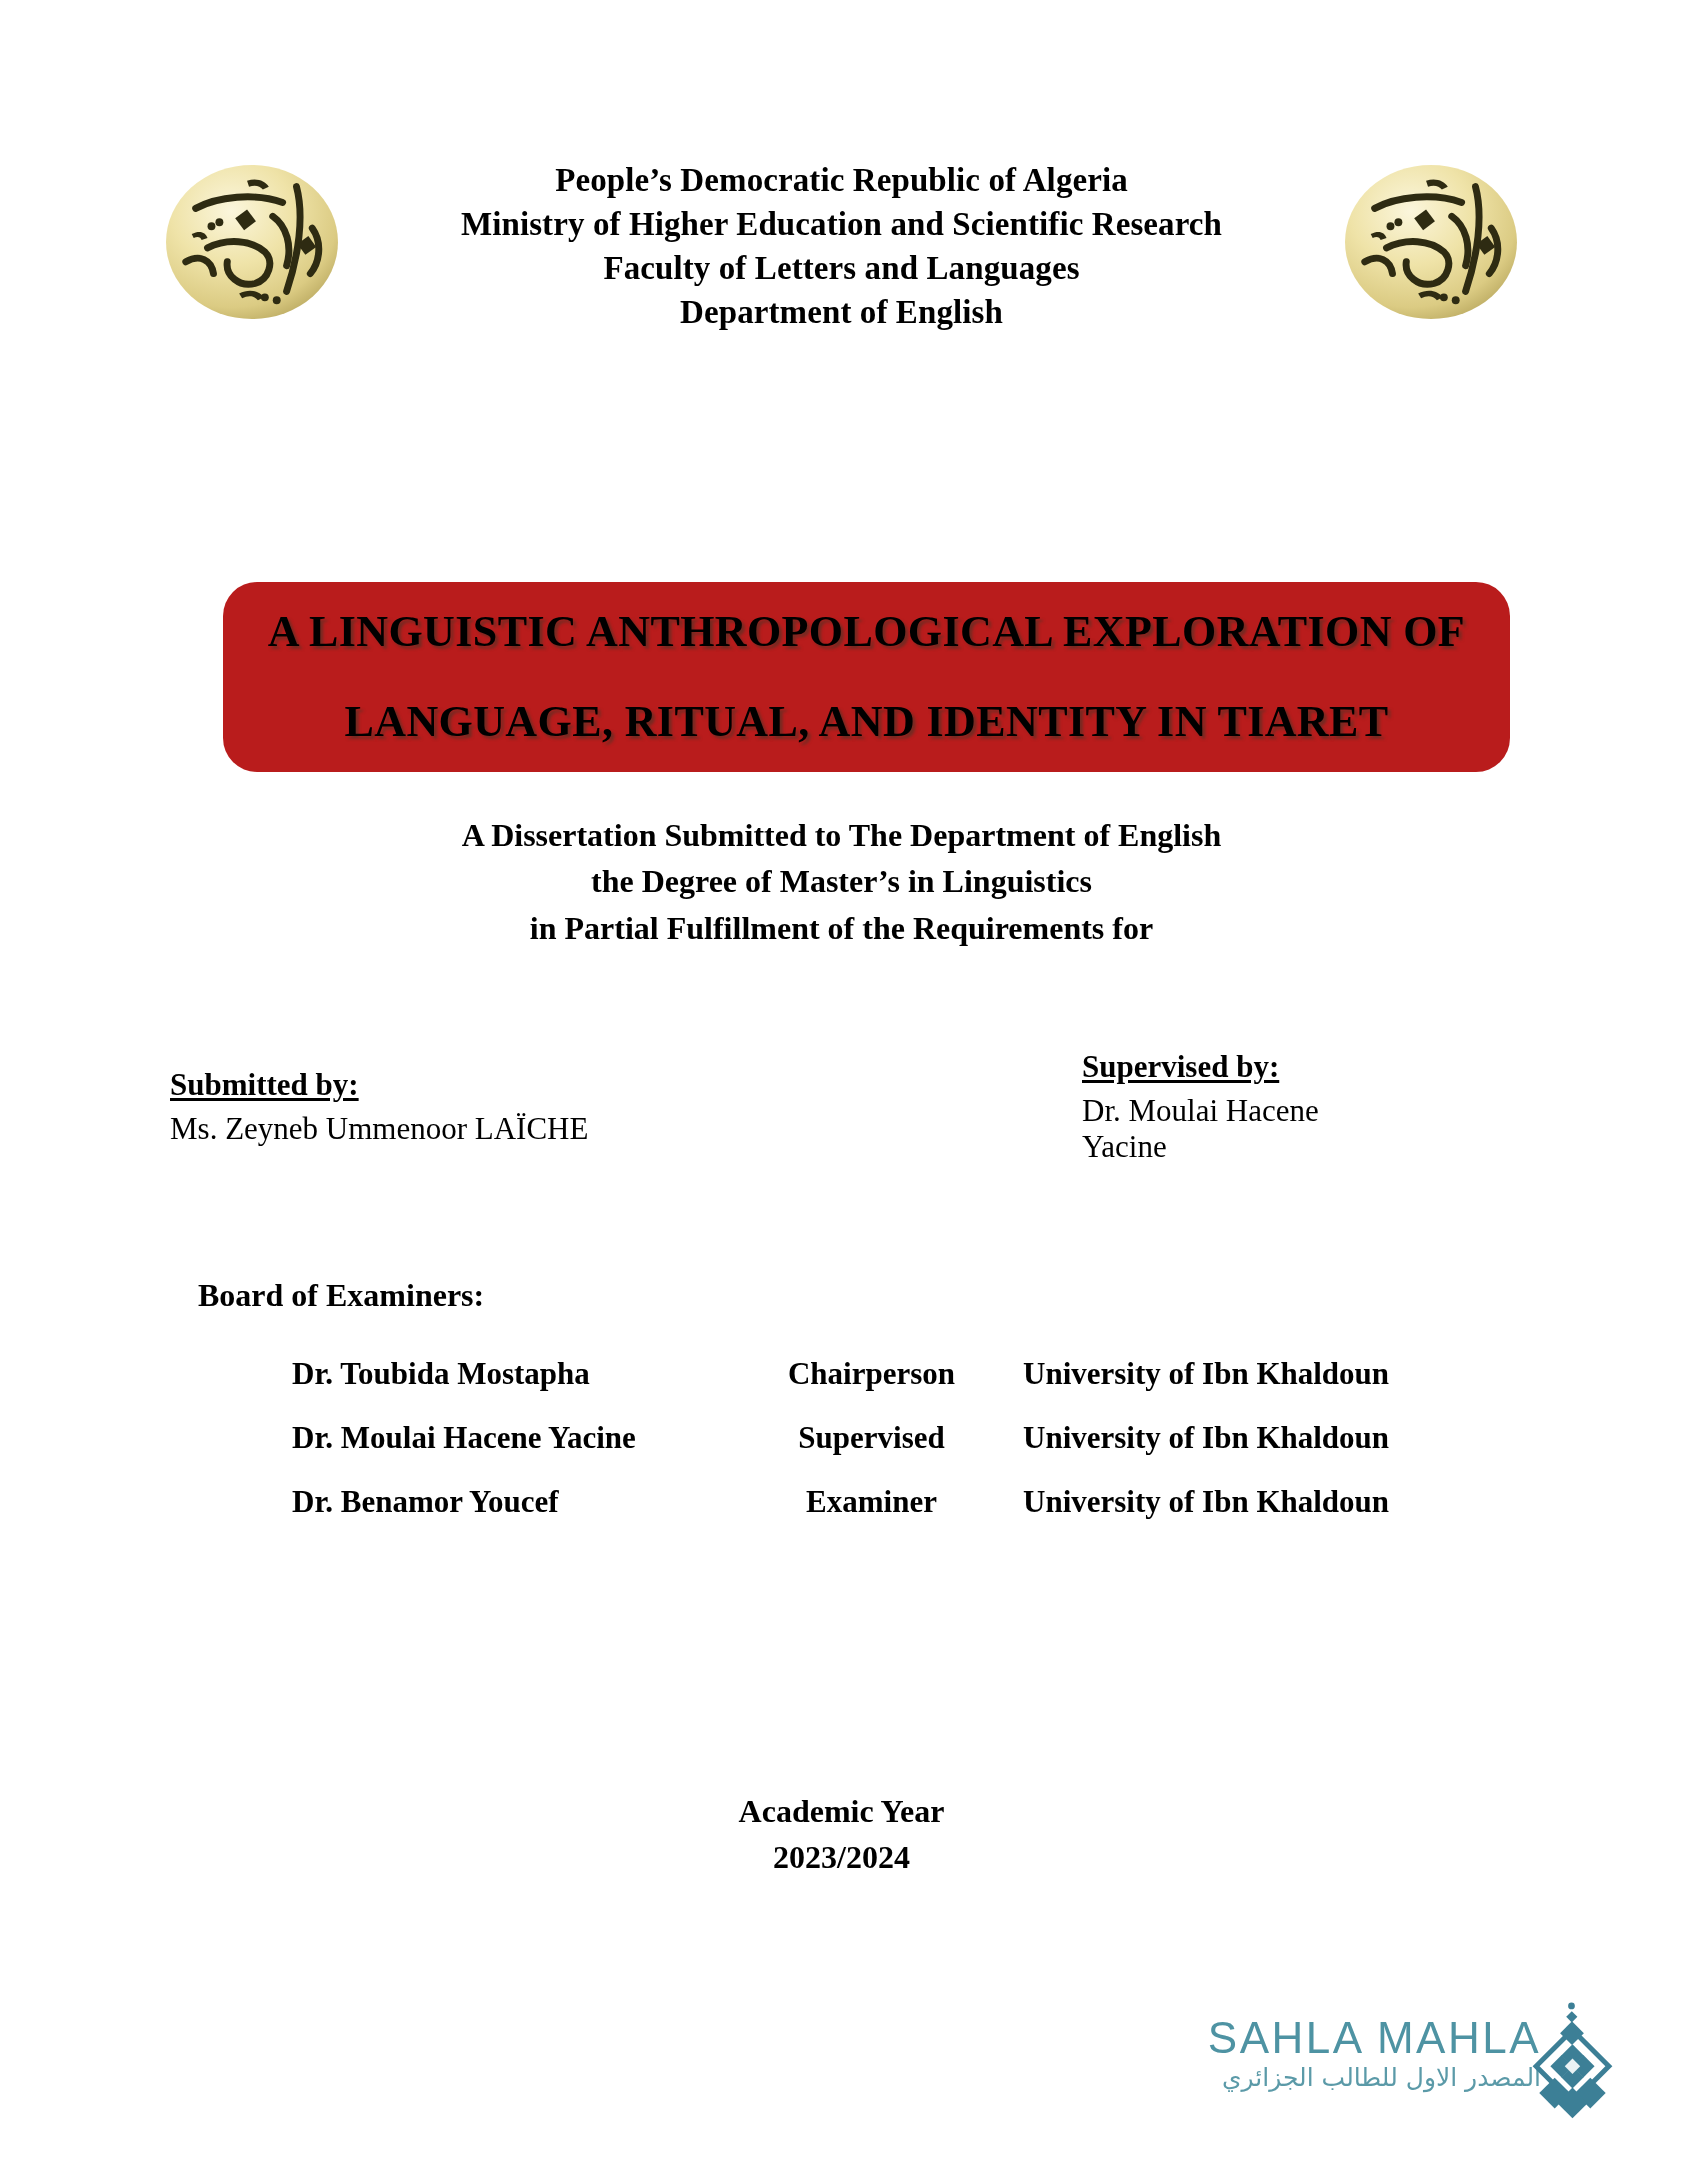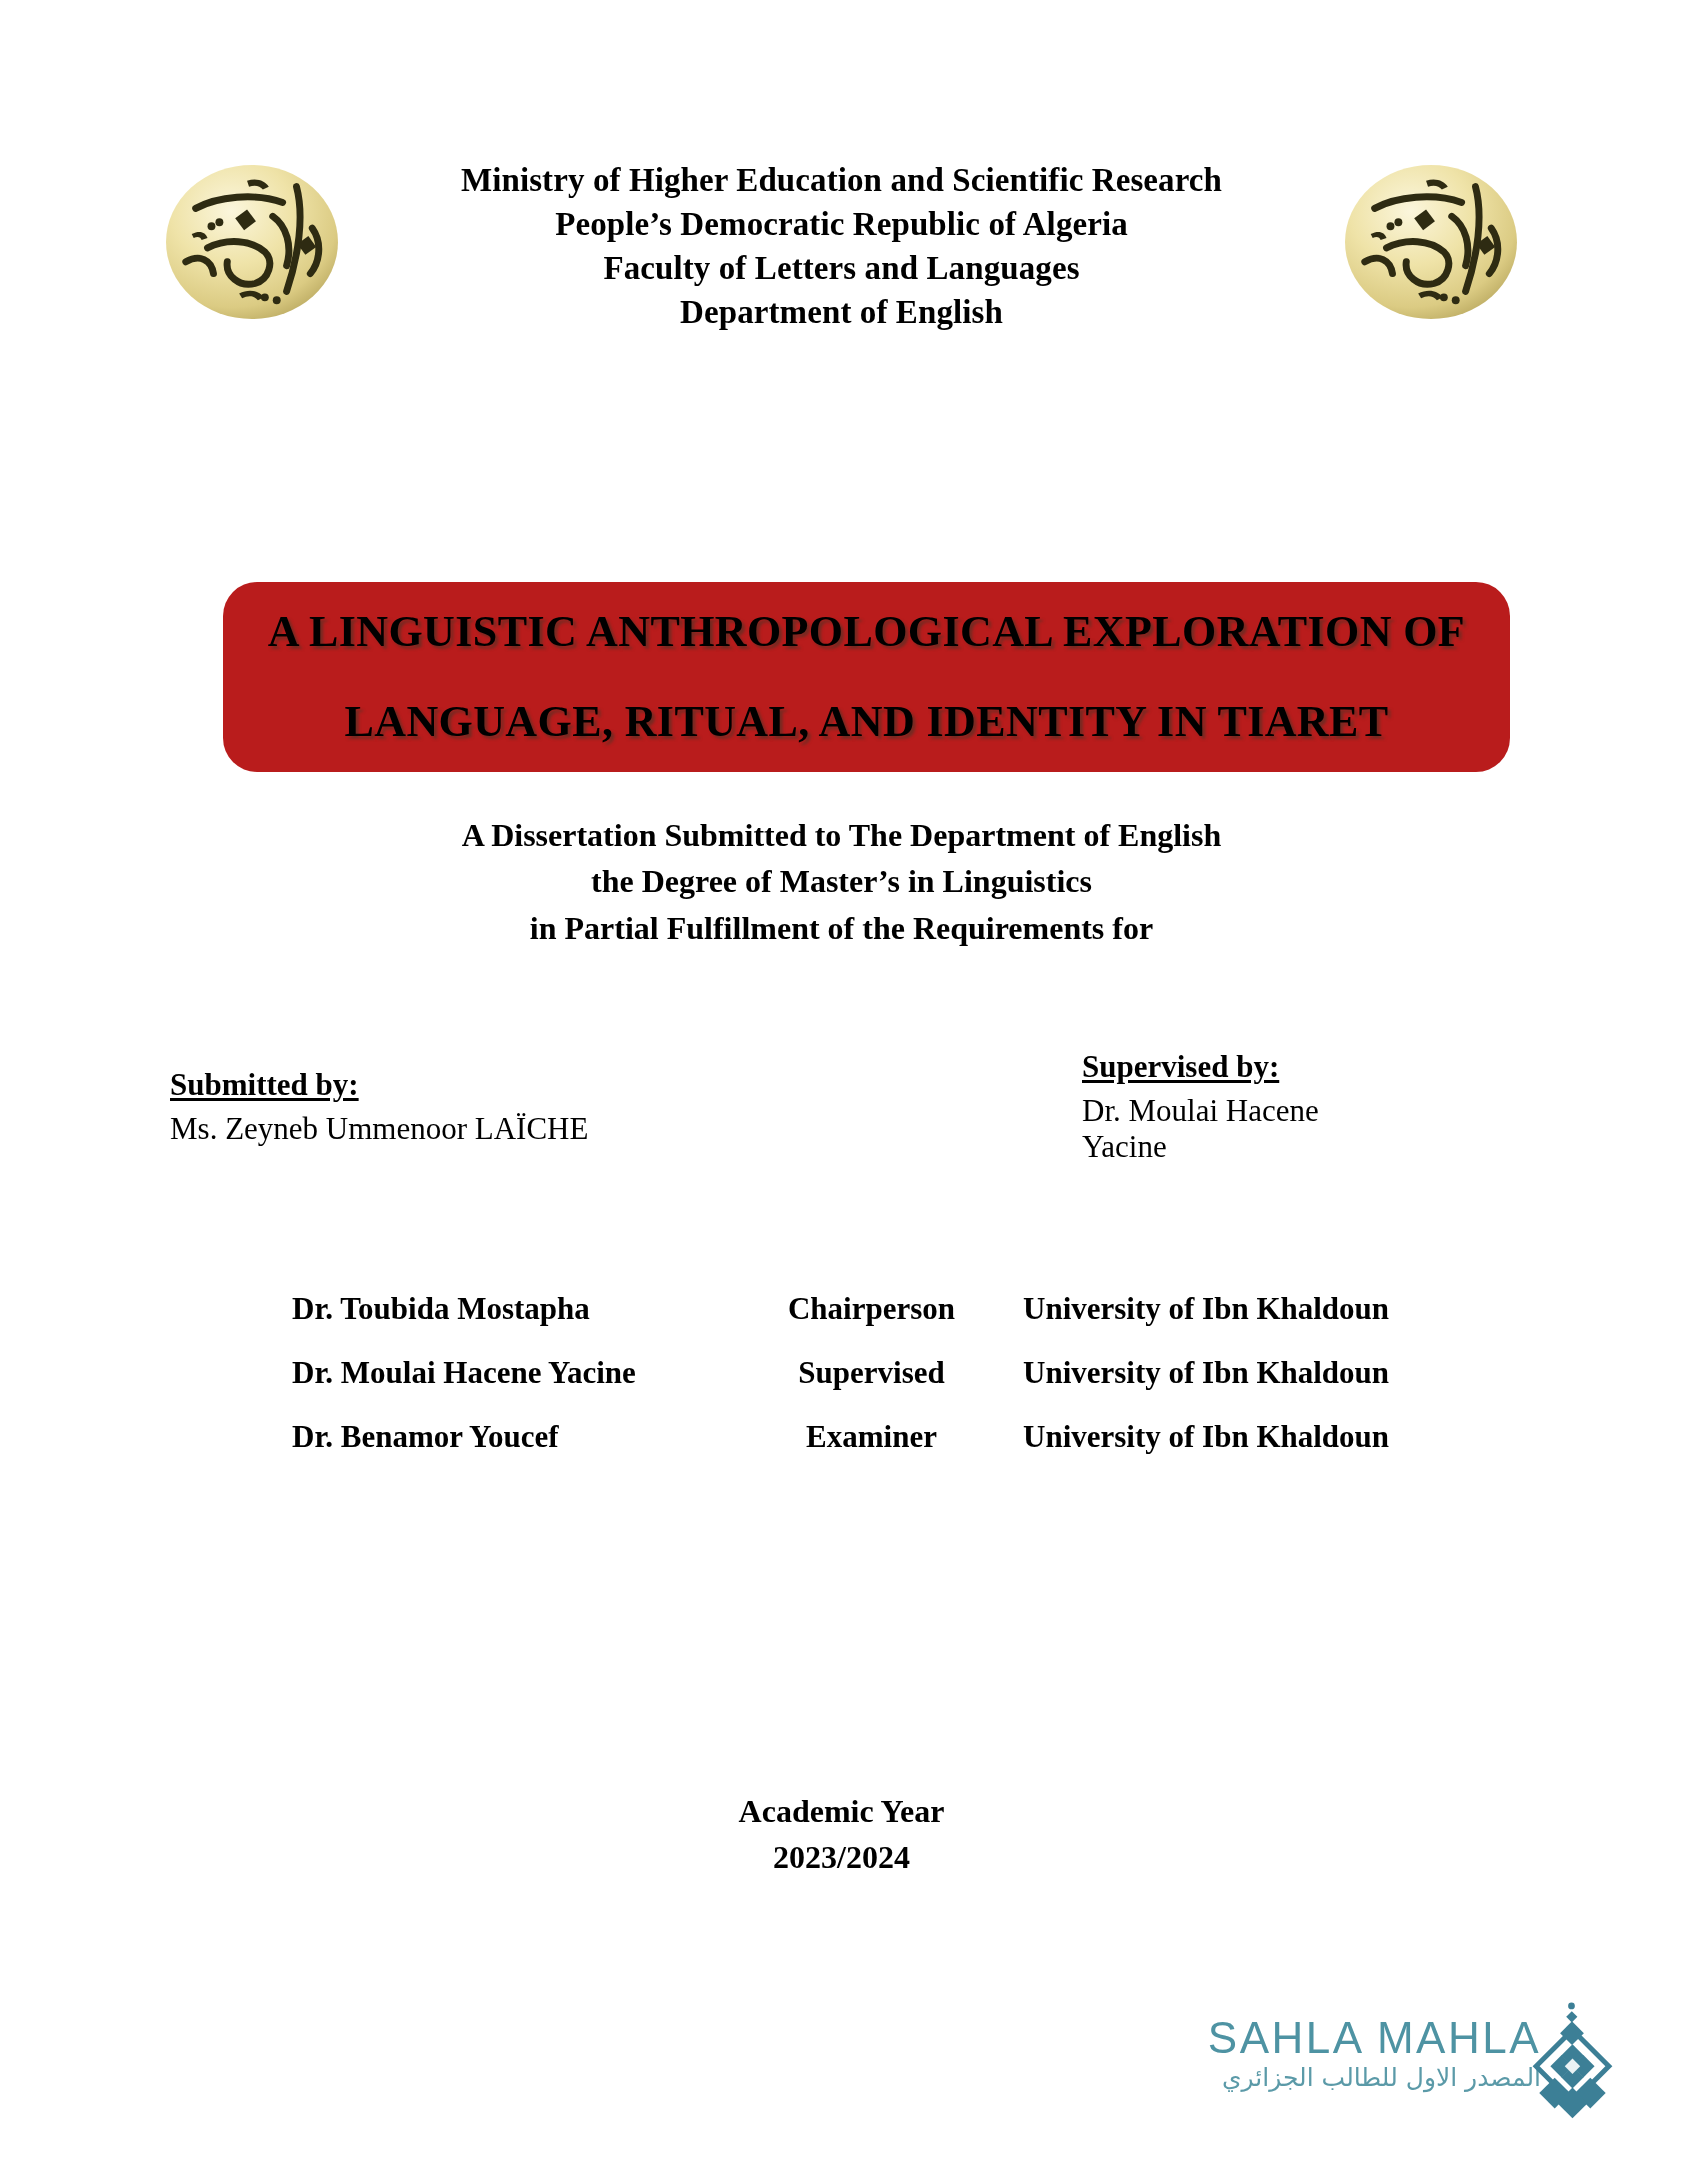--- a/index.html
+++ b/index.html
@@ -247,22 +247,22 @@
           <circle cx="118" cy="142" r="4"></circle>
           <circle cx="130" cy="145" r="4"></circle>
           <path d="M44 78 c8 -4 14 -2 16 4 l-6 2 c-1 -3 -4 -4 -8 -2 z"></path>
           <path d="M92 138 c10 -5 20 -3 25 4 l-6 3 c-4 -5 -10 -5 -16 -2 z"></path>
           <path d="M100 24 c10 -3 18 0 22 6 l-6 3 c-3 -4 -8 -5 -14 -3 z"></path>
         </g>
       </svg>
     </div>
 
     <div class="header-text">
+      <div>People’s Democratic Republic of Algeria</div>
       <div>Ministry of Higher Education and Scientific Research</div>
-      <div>People’s Democratic Republic of Algeria</div>
       <div>Faculty of Letters and Languages</div>
       <div>Department of English</div>
     </div>
 
     <div class="seal seal-right">
       <svg viewBox="0 0 210 170" xmlns="http://www.w3.org/2000/svg">
         <defs>
           <radialGradient id="sealGradR" cx="38%" cy="30%" r="78%">
             <stop offset="0%" stop-color="#FBF6DC"></stop>
             <stop offset="45%" stop-color="#EFE3A8"></stop>
@@ -311,20 +311,21 @@
       <span class="people-label">Submitted by:</span>
       <span class="people-name">Ms. Zeyneb Ummenoor LAÏCHE</span>
     </div>
     <div class="supervised">
       <span class="people-label">Supervised by:</span>
       <span class="people-name">Dr. Moulai Hacene Yacine</span>
     </div>
   </div>
 
   <div class="board">
+    <div class="board-heading">Board of Examiners:</div>
     <table class="board-table">
       <tbody>
         <tr>
           <td class="col-name">Dr. Toubida Mostapha</td>
           <td class="col-role">Chairperson</td>
           <td class="col-uni">University of Ibn Khaldoun</td>
         </tr>
         <tr>
           <td class="col-name">Dr. Moulai Hacene Yacine</td>
           <td class="col-role">Supervised</td>

